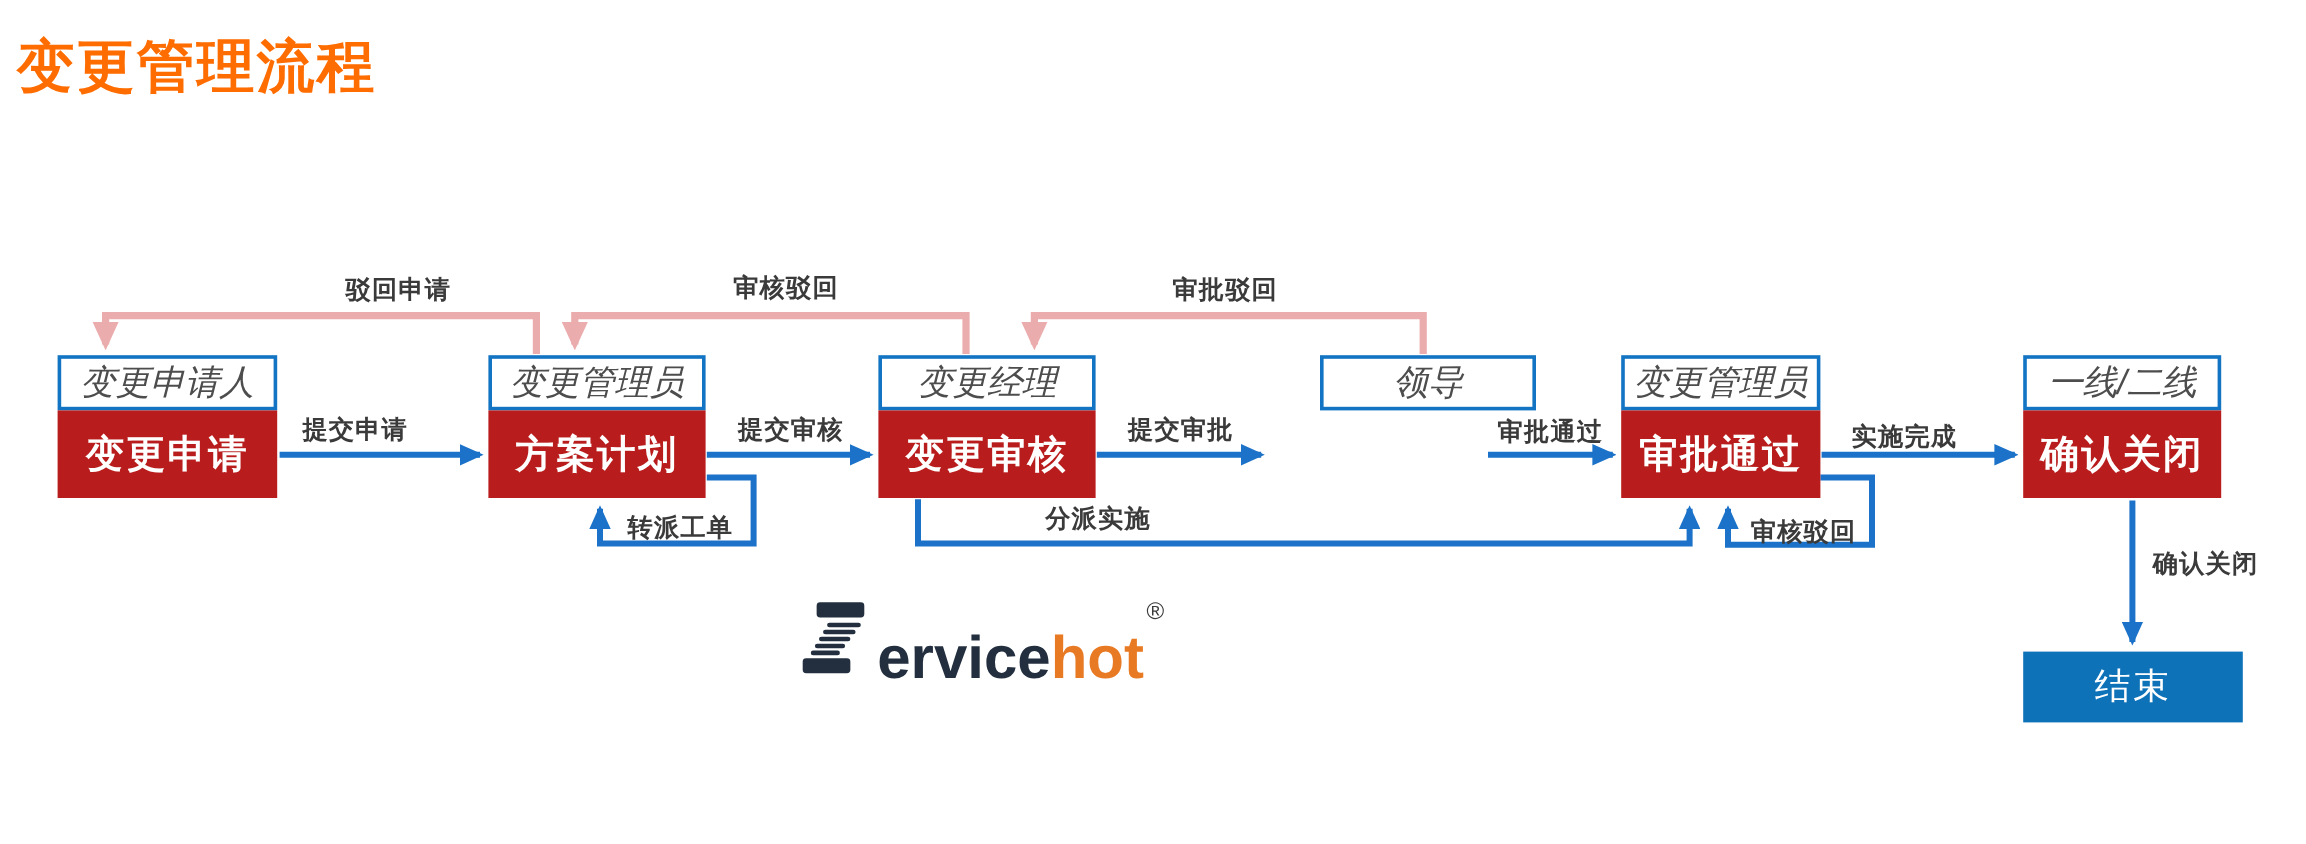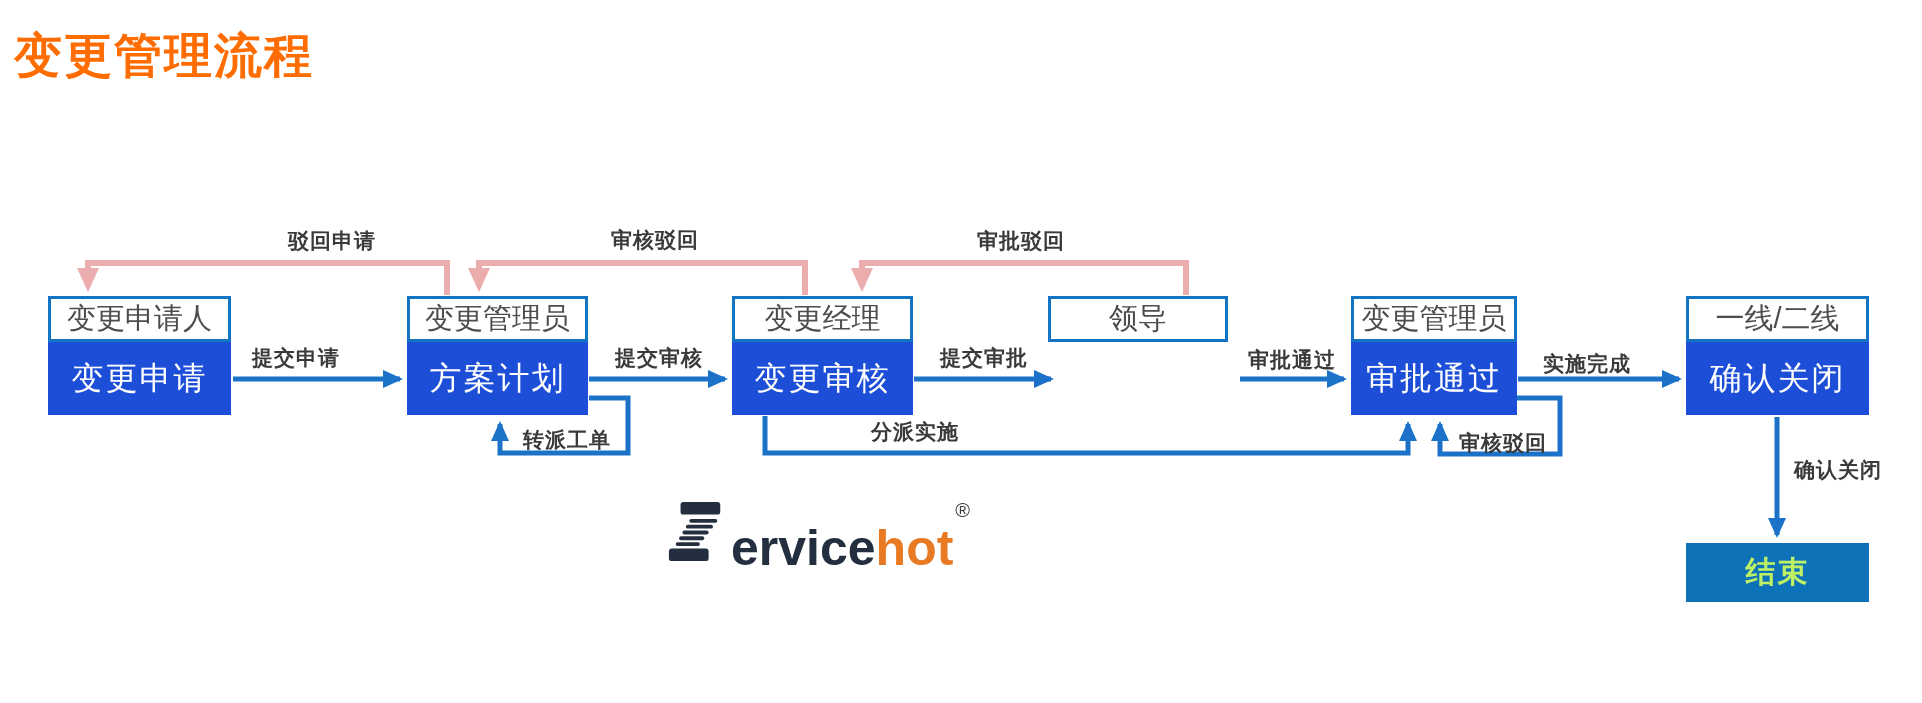--- a/index.html
+++ b/index.html
@@ -14,31 +14,32 @@
 
   .wires { position:absolute; left:0; top:0; pointer-events:none; }
 
   .node { position:absolute; top:280px; }
   .node-role {
     box-sizing:border-box; height:46px; width:100%;
     border:3px solid #1274c2; background:#ffffff;
     color:#4d4d4d; font-size:29px;
     display:flex; align-items:center; justify-content:center;
     white-space:nowrap;
+    font-style:italic;
   }
   .node-step {
     box-sizing:border-box; height:73px; width:100%;
-    background:#1d4ed8; color:#ffffff;
-    font-size:32px; font-weight:normal; letter-spacing:2px;
+    background:#b91c1c; color:#ffffff;
+    font-size:32px; font-weight:bold; letter-spacing:2px;
     display:flex; align-items:center; justify-content:center;
     white-space:nowrap;
   }
   .node-end {
     position:absolute; left:1686px; top:527px; width:183px; height:59px;
-    background:#0e72b8; color:#bef264; font-size:30px; font-weight:bold;
+    background:#0e72b8; color:#ffffff; font-size:30px; font-weight:normal;
     letter-spacing:2px;
     display:flex; align-items:center; justify-content:center;
   }
 
   .edge-label {
     position:absolute; transform:translateX(-50%);
     font-size:21px; font-weight:bold; color:#3a3a3a;
     white-space:nowrap; letter-spacing:1px;text-align:center;
   }
 
@@ -90,30 +91,30 @@
   <div class="node" style="left:407px;width:181px">
     <div class="node-role">变更管理员</div>
     <div class="node-step">方案计划</div>
   </div>
 
   <div class="node" style="left:732px;width:181px">
     <div class="node-role">变更经理</div>
     <div class="node-step">变更审核</div>
   </div>
 
-  <div class="node" style="left:1048px;width:180px">
+  <div class="node" style="left:1100px;width:180px">
     <div class="node-role">领导</div>
   </div>
 
   <div class="node" style="left:1351px;width:166px">
     <div class="node-role">变更管理员</div>
     <div class="node-step">审批通过</div>
   </div>
 
-  <div class="node" style="left:1686px;width:183px">
+  <div class="node" style="left:1686px;width:165px">
     <div class="node-role">一线/二线</div>
     <div class="node-step">确认关闭</div>
   </div>
 
   <div class="node-end">结束</div>
 
   <div class="edge-label" style="left:296px;top:328px">提交申请</div>
   <div class="edge-label" style="left:659px;top:328px">提交审核</div>
   <div class="edge-label" style="left:984px;top:328px">提交审批</div>
   <div class="edge-label" style="left:1292px;top:330px">审批通过</div>

